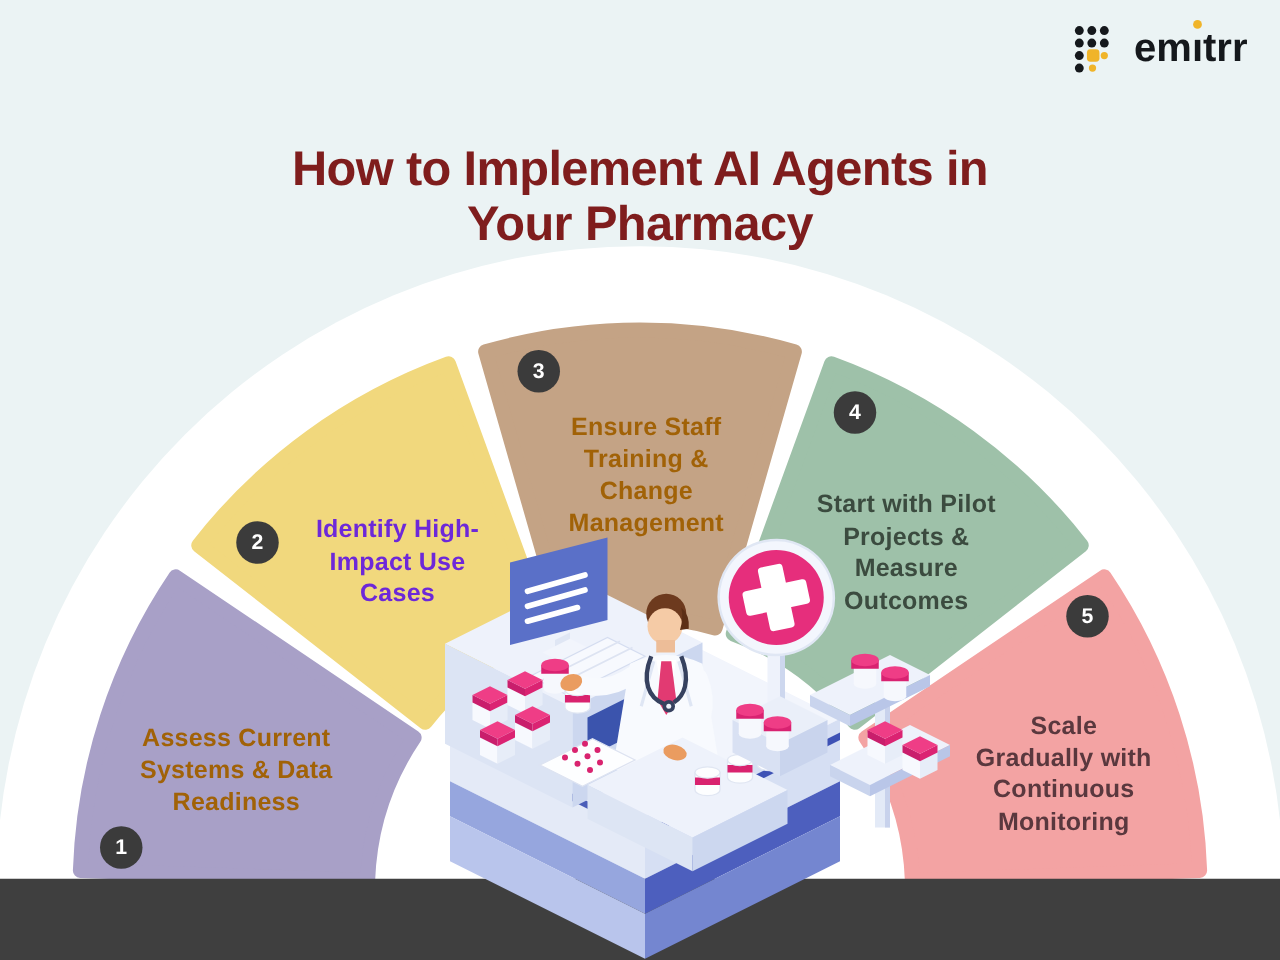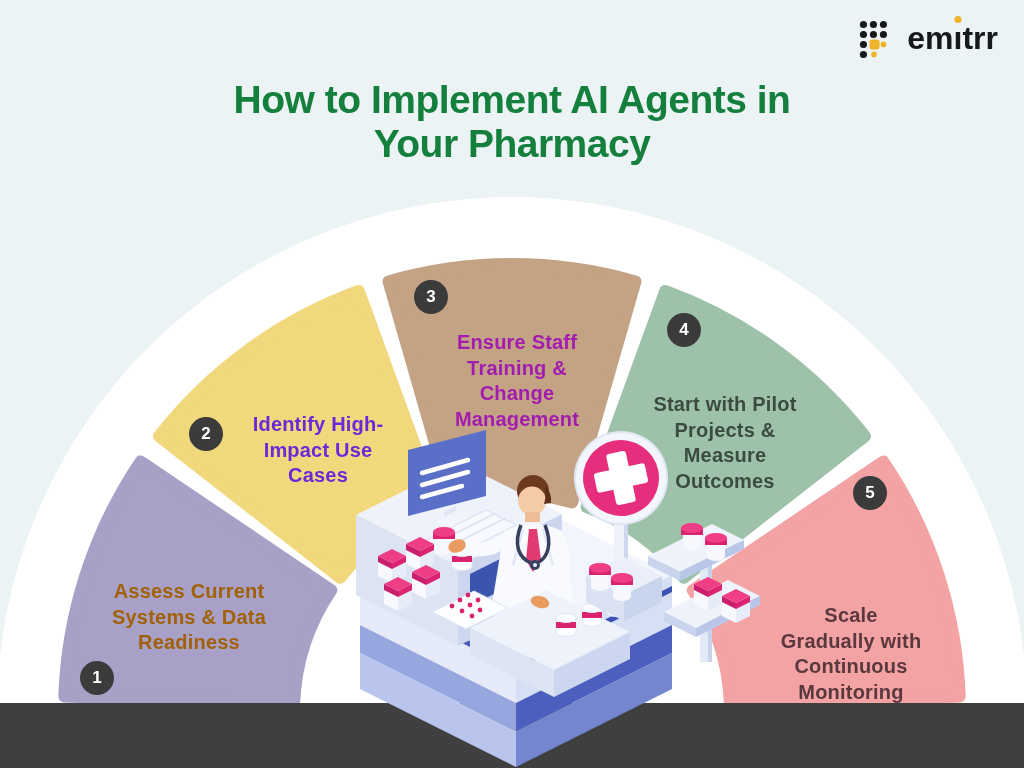--- a/index.html
+++ b/index.html
@@ -23,21 +23,21 @@
   }
   .step-label{
     position:absolute;transform:translate(-50%,-50%);
     font-weight:bold;font-size:20px;line-height:1.28;text-align:center;
     white-space:pre-line;letter-spacing:0.2px;
   }
   .label-1{left:189px;top:617px;}
   .label-2{left:318px;top:450px;}
   .label-3{left:517px;top:381px;}
   .label-4{left:713px;top:443px;margin-left:12px;}
-  .label-5{left:851px;top:654px;}
+  .label-5{left:851px;top:620px;}
   .badge{
     position:absolute;width:34px;height:34px;border-radius:50%;
     transform:translate(-50%,-50%);
     display:flex;align-items:center;justify-content:center;
     color:#fff;font-weight:bold;font-size:17px;background:#3b3b3b;
   }
   .badge-1{left:97px;top:678px;}
   .badge-2{left:206px;top:434px;}
   .badge-3{left:431px;top:297px;}
   .badge-4{left:684px;top:330px;}
@@ -191,21 +191,21 @@
       <use href="#medjar" x="716" y="540"></use>
       <path d="M664,612 L728,580 L760,596 L696,628 Z" fill="#eef2fb"></path>
       <path d="M664,612 L696,628 L696,637 L664,621 Z" fill="#c9d4ed"></path>
       <path d="M696,628 L760,596 L760,605 L696,637 Z" fill="#b9c6e8"></path>
       <use href="#medbox" x="694" y="584"></use>
       <use href="#medbox" x="722" y="596"></use>
     </g>
   </g>
 </svg>
 
-<div class="title" style="color: #15803d;">How to Implement AI Agents in
+<div class="title" style="color: #7f1d1d; margin-top: 36px;">How to Implement AI Agents in
 Your Pharmacy</div>
 
 <div class="logo">
   <svg width="30" height="40" viewBox="0 0 27 36">
     <g fill="#15181c">
       <circle cx="4" cy="4" r="3.2"></circle>
         <circle cx="13" cy="4" r="3.2"></circle>
         <circle cx="22" cy="4" r="3.2"></circle>
       <circle cx="4" cy="13" r="3.2"></circle>
         <circle cx="13" cy="13" r="3.2"></circle>
@@ -223,21 +223,21 @@
     <span>em</span><span class="logo-i">ı</span><span>trr</span>
   </div>
 </div>
 
 <div class="step-label label-1" style="color: #a16207;">Assess Current
 Systems &amp; Data
 Readiness</div>
 <div class="step-label label-2" style="color: #6d28d9;">Identify High-
 Impact Use
 Cases</div>
-<div class="step-label label-3" style="color: #a21caf;">Ensure Staff
+<div class="step-label label-3" style="color: #a16207;">Ensure Staff
 Training &amp;
 Change
 Management</div>
 <div class="step-label label-4" style="color: rgb(59, 75, 63);">Start with Pilot
 Projects &amp;
 Measure
 Outcomes</div>
 <div class="step-label label-5" style="color: rgb(90, 56, 62);">Scale
 Gradually with
 Continuous

